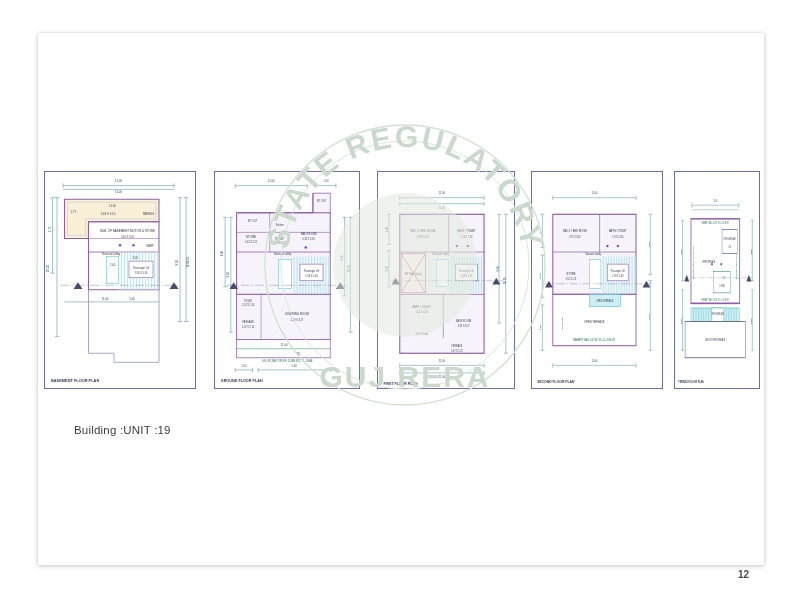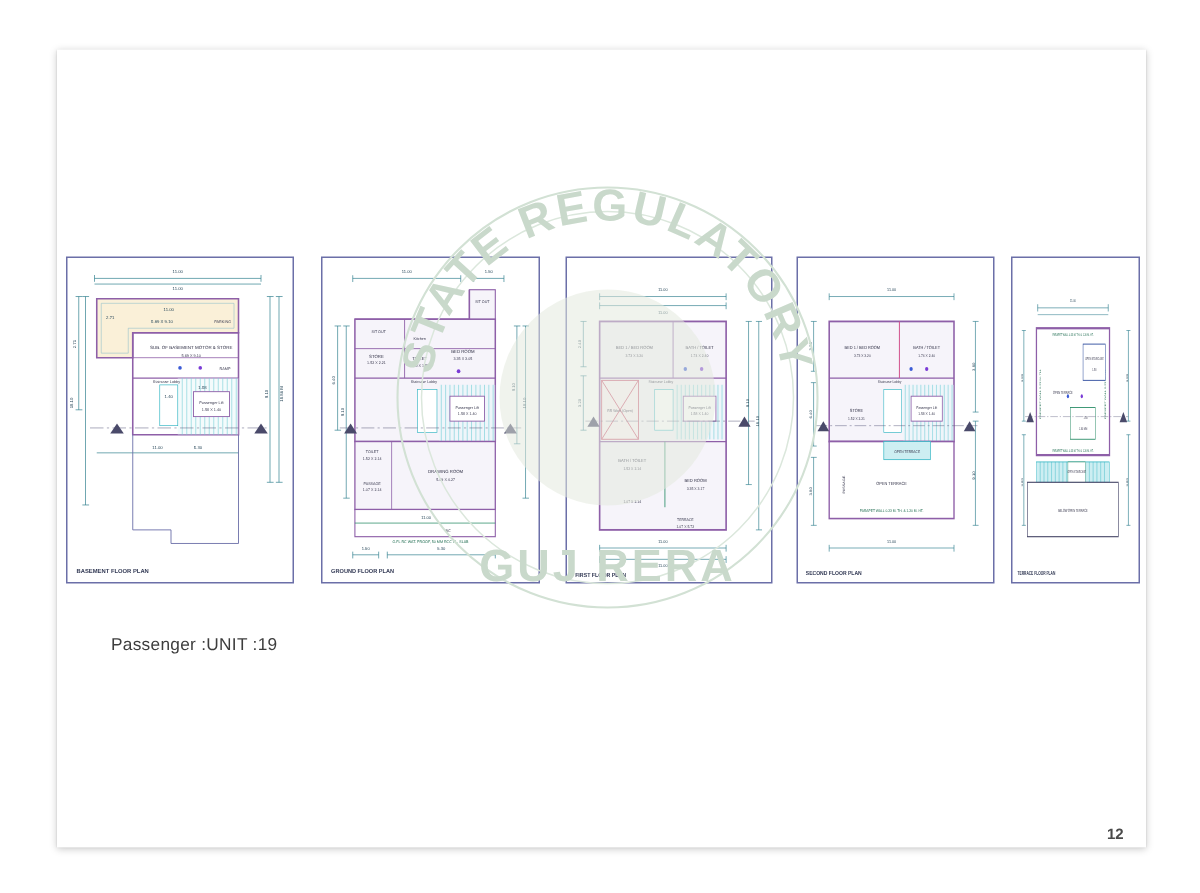--- a/index.html
+++ b/index.html
@@ -62,21 +62,21 @@
   #building-title {
     position: absolute;
     left: 74px; top: 424px;
     font-size: 11.5px;
     color: #3d3d3d;
     letter-spacing: 0.2px;
     z-index: 4;
   }
   #page-number {
     position: absolute;
-    left: 738px; top: 551px;
+    left: 738px; top: 569px;
     font-size: 10px;
     font-weight: bold;
     color: #4a4a4a;
     z-index: 4;
   }
   .plan-title {
     font-family: "Liberation Sans", sans-serif;
     font-size: 2.6px;
     fill: #333a55;
     font-weight: bold;
@@ -430,17 +430,17 @@
           <polygon points="14,68 17,72.5 11,72.5" fill="#4a4a6a"></polygon>
           <polygon points="88,68 91,72.5 85,72.5" fill="#4a4a6a"></polygon>
 
           <text class="plan-title" x="4" y="140">TERRACE FLOOR PLAN</text>
         </g>
       </svg>
     </div>
 
   </div>
 
-  <div id="building-title">Passenger :UNIT :19</div>
+  <div id="building-title">Building :UNIT :19</div>
 
   <div id="page-number">12</div>
 
 </div>
 
 </body></html>

